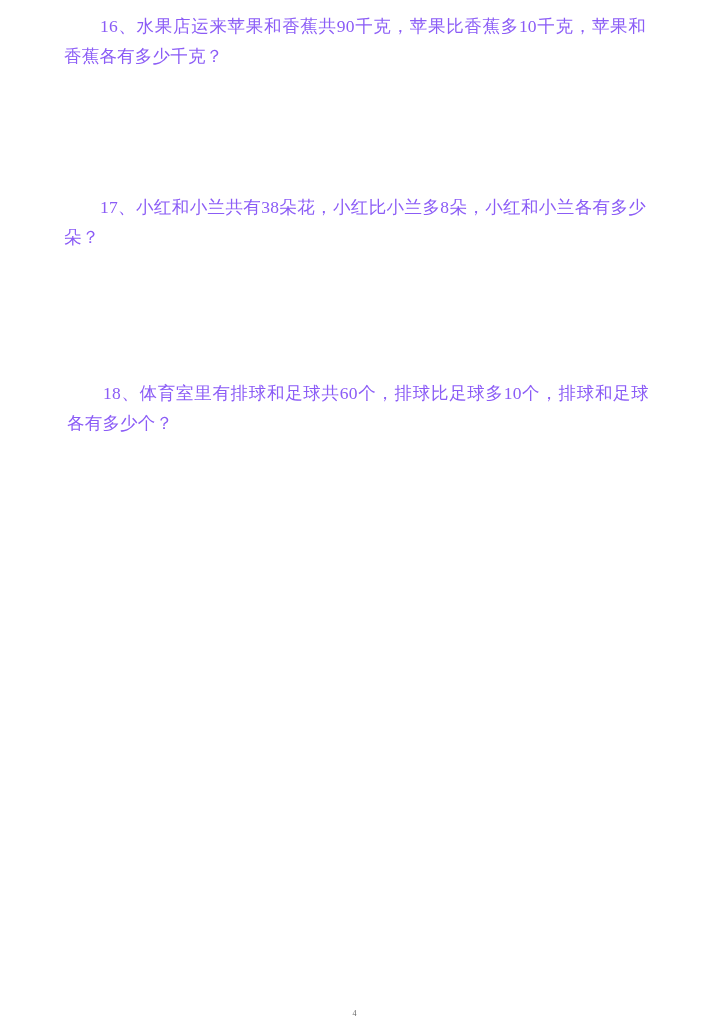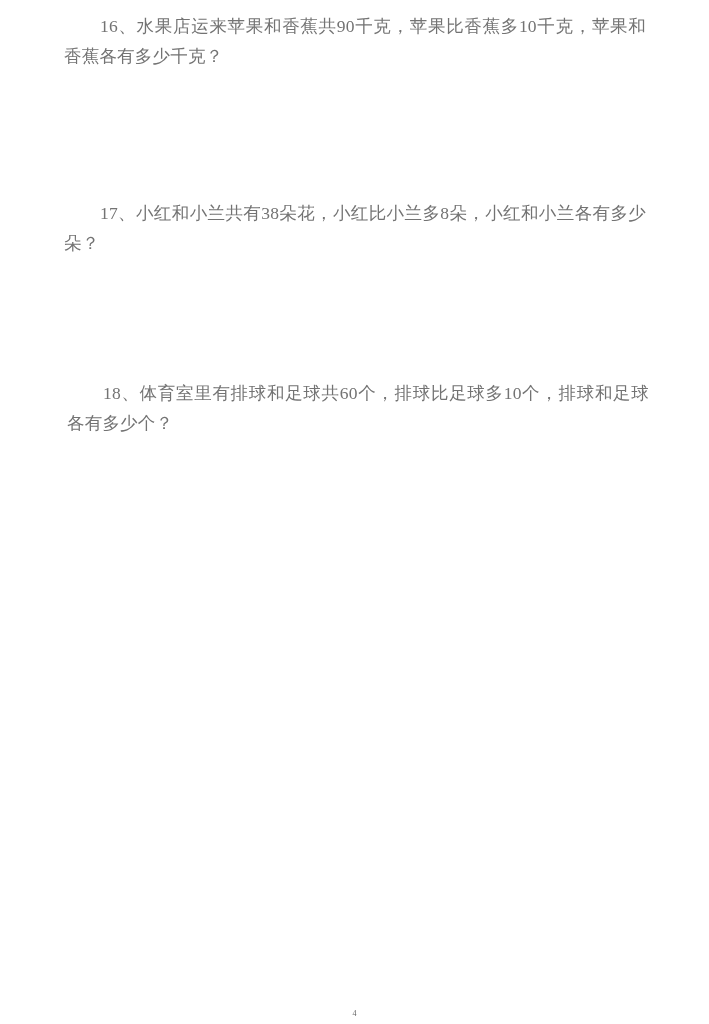--- a/index.html
+++ b/index.html
@@ -28,28 +28,28 @@
     left: 64px;
     top: 0;
     width: 582px;
   }
   .problem {
     font-size: 17.5px;
     line-height: 30px;
     text-align: justify;
     text-justify: inter-ideograph;
     letter-spacing: 0.2px;
-    color: #737373;
+    color: #8b5cf6;
   }
   .problem .indent {
     display: inline-block;
     width: 36px;
   }
   .p16 { position: absolute; left: 0; top: 11px; width: 582px; }
-  .p17 { position: absolute; left: 0; top: 198px; width: 582px; font-family: Liberation Serif, serif; }
+  .p17 { position: absolute; left: 0; top: 192px; width: 582px; font-family: Liberation Serif, serif; }
   .p18 { position: absolute; left: 3px; top: 378px; width: 582px; }
 
   .page-number {
     position: absolute;
     left: 0;
     top: 1009px;
     width: 709px;
     text-align: center;
     font-size: 8px;
     color: #666666;

